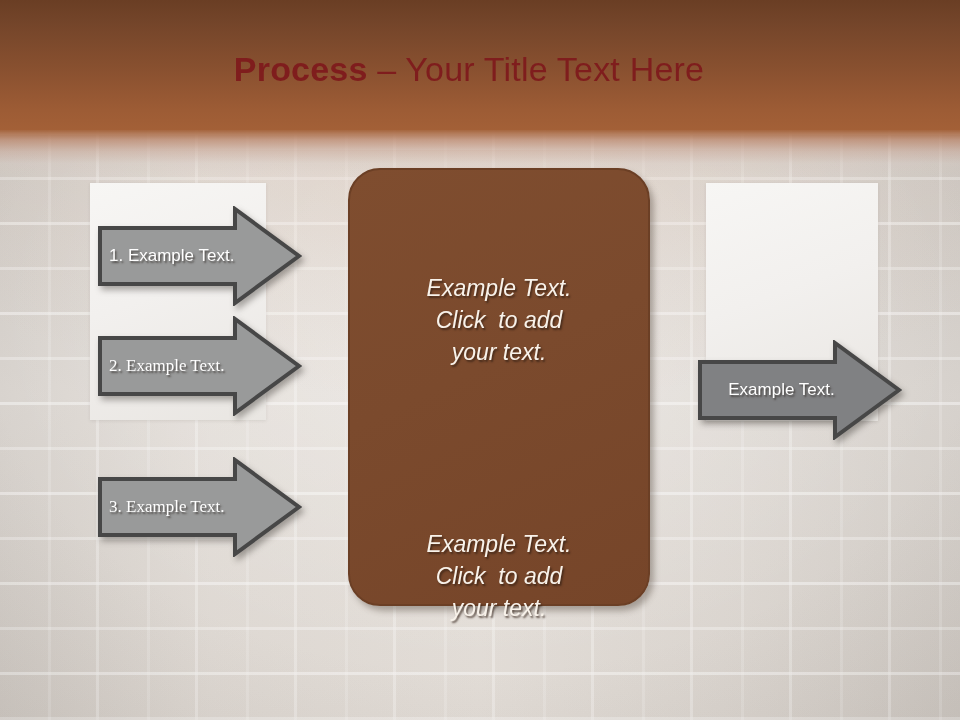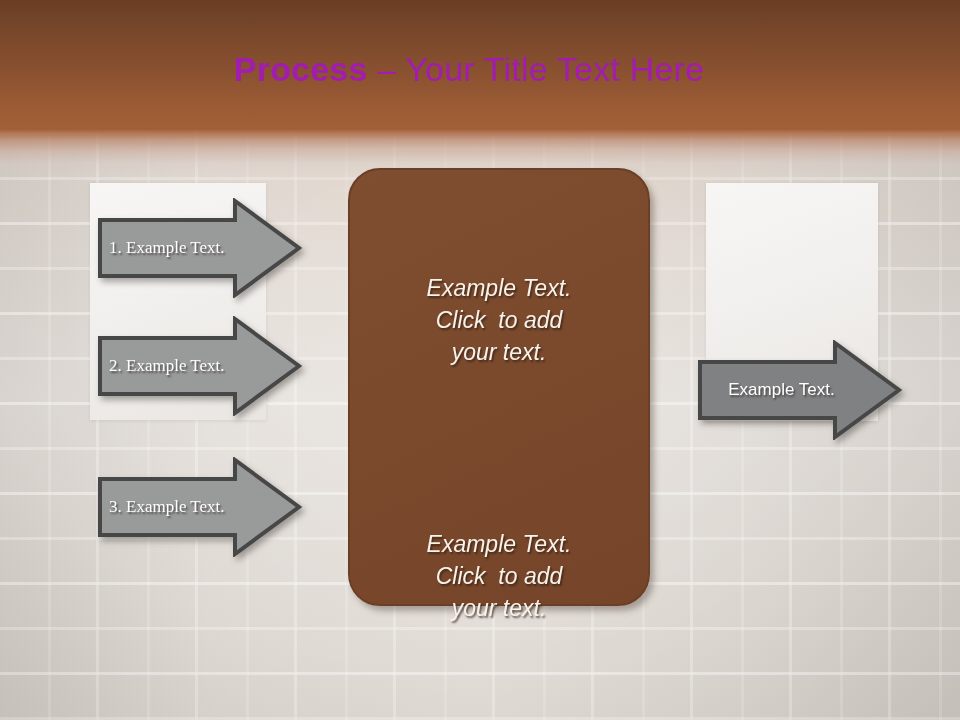--- a/index.html
+++ b/index.html
@@ -98,21 +98,21 @@
       rgba(186,133,106,0.75) 22%,
       rgba(201,168,152,0.52) 48%,
       rgba(213,199,191,0.28) 74%,
       rgba(217,212,207,0.00) 100%);
   }
   .title {
     position: absolute;
     left: 0; top: 48px;
     width: 938px;
     text-align: center;
-    color: #a21caf;
+    color: #7f1d1d;
     font-size: 34px;
     line-height: 42px;
     letter-spacing: 0.2px;
     white-space: nowrap;
   }
   .title .strong { font-weight: bold; }
   .title .light { font-weight: normal; }
 
   
   .panel {
@@ -132,21 +132,21 @@
   .arrow-label {
     position: absolute;
     left: 0; right: 0;
     color: #ffffff;
     font-size: 17px;
     line-height: 20px;
     text-shadow: 1.5px 1.5px 2px rgba(55,50,46,0.75);
     pointer-events: none;
   }
 
-  .arrow-l1 { left: 97px; top: 198px; width: 205px; height: 100px; font-family: Liberation Serif, serif; }
+  .arrow-l1 { left: 97px; top: 206px; width: 205px; height: 100px; }
   .arrow-l2 { left: 97px; top: 316px; width: 205px; height: 100px; font-family: Liberation Serif, serif; }
   .arrow-l3 { left: 97px; top: 457px; width: 205px; height: 100px; font-family: Liberation Serif, serif; }
   .arrow-l1 .arrow-label,
   .arrow-l2 .arrow-label,
   .arrow-l3 .arrow-label {
     top: 40px;
     text-align: left;
     padding-left: 12px;
   }
 

